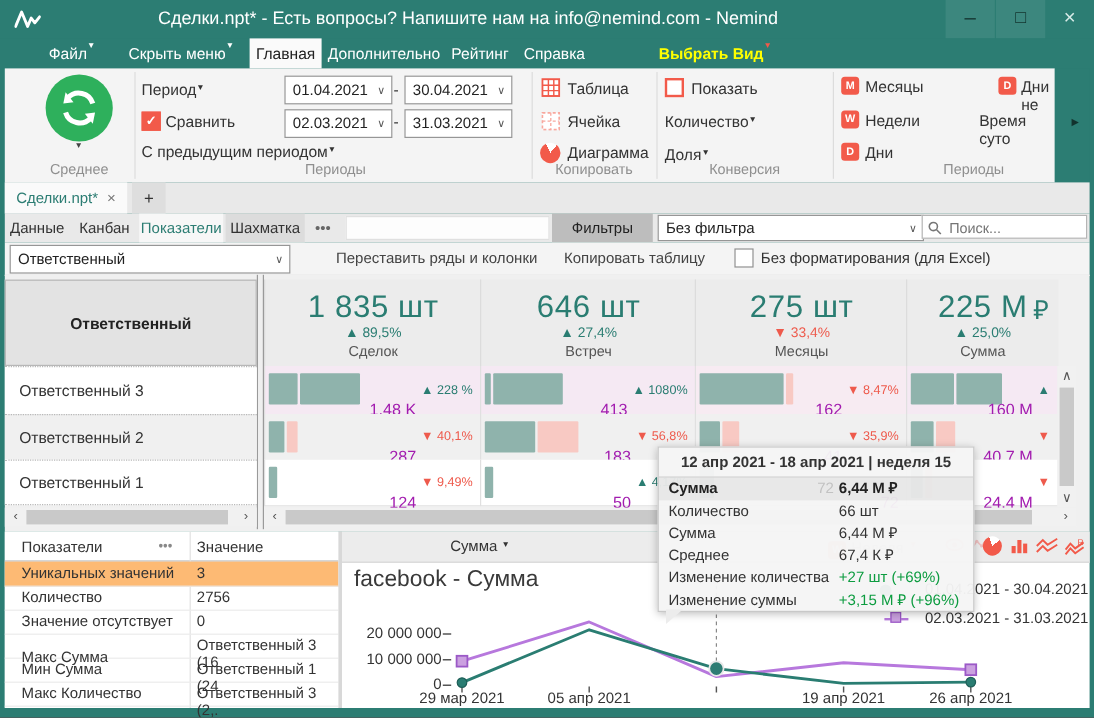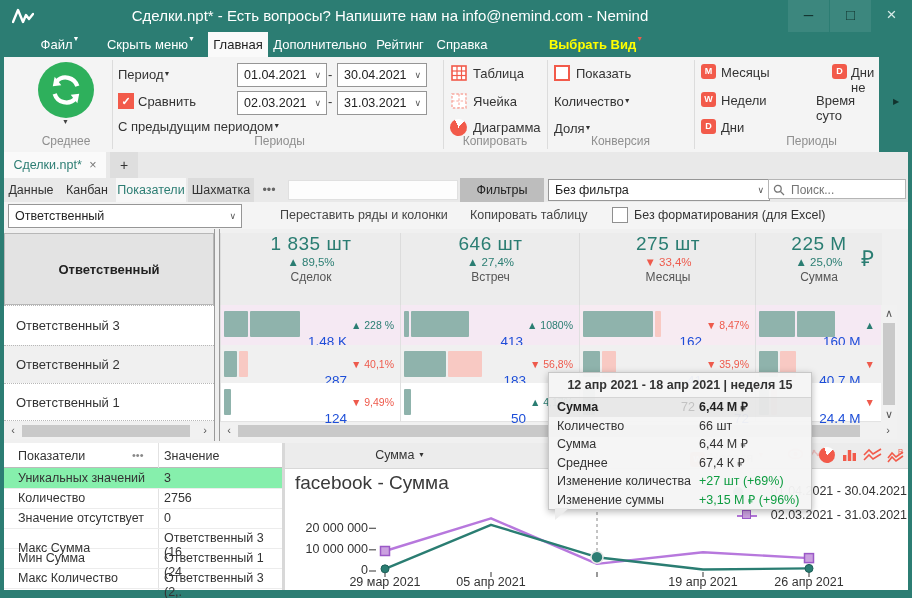--- a/index.html
+++ b/index.html
@@ -28,30 +28,30 @@
   .refresh{position:absolute;left:34px;top:5px;width:56px;height:56px;border-radius:50%;background:#2eb05c;cursor:pointer;}
   
   .tabbar{position:absolute;left:4px;top:152px;width:904px;height:26px;background:#e9e9e9;}
   .viewbar{position:absolute;left:4px;top:178px;width:904px;height:24px;background:#e9e9e9;}
   .vtab{position:absolute;top:0;height:24px;line-height:24px;font-size:12.5px;color:#333;text-align:center;cursor:pointer;}
   .toolbar2{position:absolute;left:4px;top:202px;width:904px;height:27px;background:#f4f4f4;border-bottom:1px solid #d5d5d5;}
   .txtbtn{position:absolute;font-size:12.5px;color:#444;cursor:pointer;}
   
   .gridarea{position:absolute;left:4px;top:229px;width:904px;height:214px;background:#f0f0f0;}
   .kpi{position:absolute;top:4px;height:72px;background:#ececec;border-left:1px solid #dcdcdc;border-bottom:1px solid #c9c9c9;text-align:center;}
-  .kpi-v{font-size:19px;color:#2a7d72;letter-spacing:.5px;}
+  .kpi-v{margin-top:7px;font-size:26px;color:#2a7d72;letter-spacing:.5px;}
   .kpi-d{font-size:11.5px;margin-top:1px;}
   .kpi-l{font-size:12px;color:#555;margin-top:2px;}
   .up{color:#2a7d72;} .down{color:#ee5a4c;}
   .cell{position:absolute;border-left:1px solid #e0e0e0;border-bottom:1px solid #e3e3e3;}
   .bars{position:absolute;left:3px;top:6px;height:26px;display:flex;}
   .bars i{display:block;height:26px;margin-right:2px;border-radius:1px;}
   .bt{background:#8fb3ac;} .bp{background:#f8c9c3;}
   .val{position:absolute;right:7px;top:0;height:100%;display:flex;align-items:center;gap:4px;}
-  .val .n{font-size:13.5px;color:#1d4ed8;margin-top:32px;}
+  .val .n{font-size:13.5px;color:#a21caf;margin-top:32px;}
   .val .d{font-size:10.5px;}
   .rowl{position:absolute;left:0;width:210px;border-top:1px dotted #b8b8b8;font-size:13px;color:#333;display:flex;align-items:center;padding-left:12px;box-sizing:border-box;}
   
   .sbtrack{position:absolute;background:#f1f1f1;}
   .sbthumb{position:absolute;background:#c9c9c9;}
   .sbarrow{position:absolute;color:#555;font-size:11px;text-align:center;cursor:pointer;}
   
   .bottom{position:absolute;left:4px;top:443px;width:904px;height:147px;background:#fff;}
   .stats-h{font-size:12.5px;color:#333;}
   .srow{position:absolute;left:0;width:278px;height:20px;border-bottom:1px solid #ececec;font-size:12.5px;color:#333;}
@@ -375,21 +375,21 @@
   </div>
 
   <div class="bottom">
 
     <div class="abs" style="left:0;top:0;width:278px;height:147px;background:#fff">
       <div class="abs stats-h" style="left:14px;top:6px">Показатели</div>
       <div class="abs" style="left:128px;top:6px;color:#888;font-size:11px">•••</div>
       <div class="abs stats-h" style="left:160px;top:6px">Значение</div>
       <div class="abs" style="left:0;top:24px;width:278px;height:1px;background:#bbb"></div>
       <div class="abs" style="left:154px;top:0;width:1px;height:147px;background:#e2e2e2"></div>
-      <div class="srow" style="top:25px;background:#86efac">
+      <div class="srow" style="top:25px;background:#fdba74">
           <span class="abs" style="left:14px;top:3px">Уникальных значений</span>
           <span class="abs" style="left:160px;top:3px">3</span>
         </div>
       <div class="srow" style="top:45px">
           <span class="abs" style="left:14px;top:3px">Количество</span>
           <span class="abs" style="left:160px;top:3px">2756</span>
         </div>
       <div class="srow" style="top:65px">
           <span class="abs" style="left:14px;top:3px">Значение отсутствует</span>
           <span class="abs" style="left:160px;top:3px">0</span>

